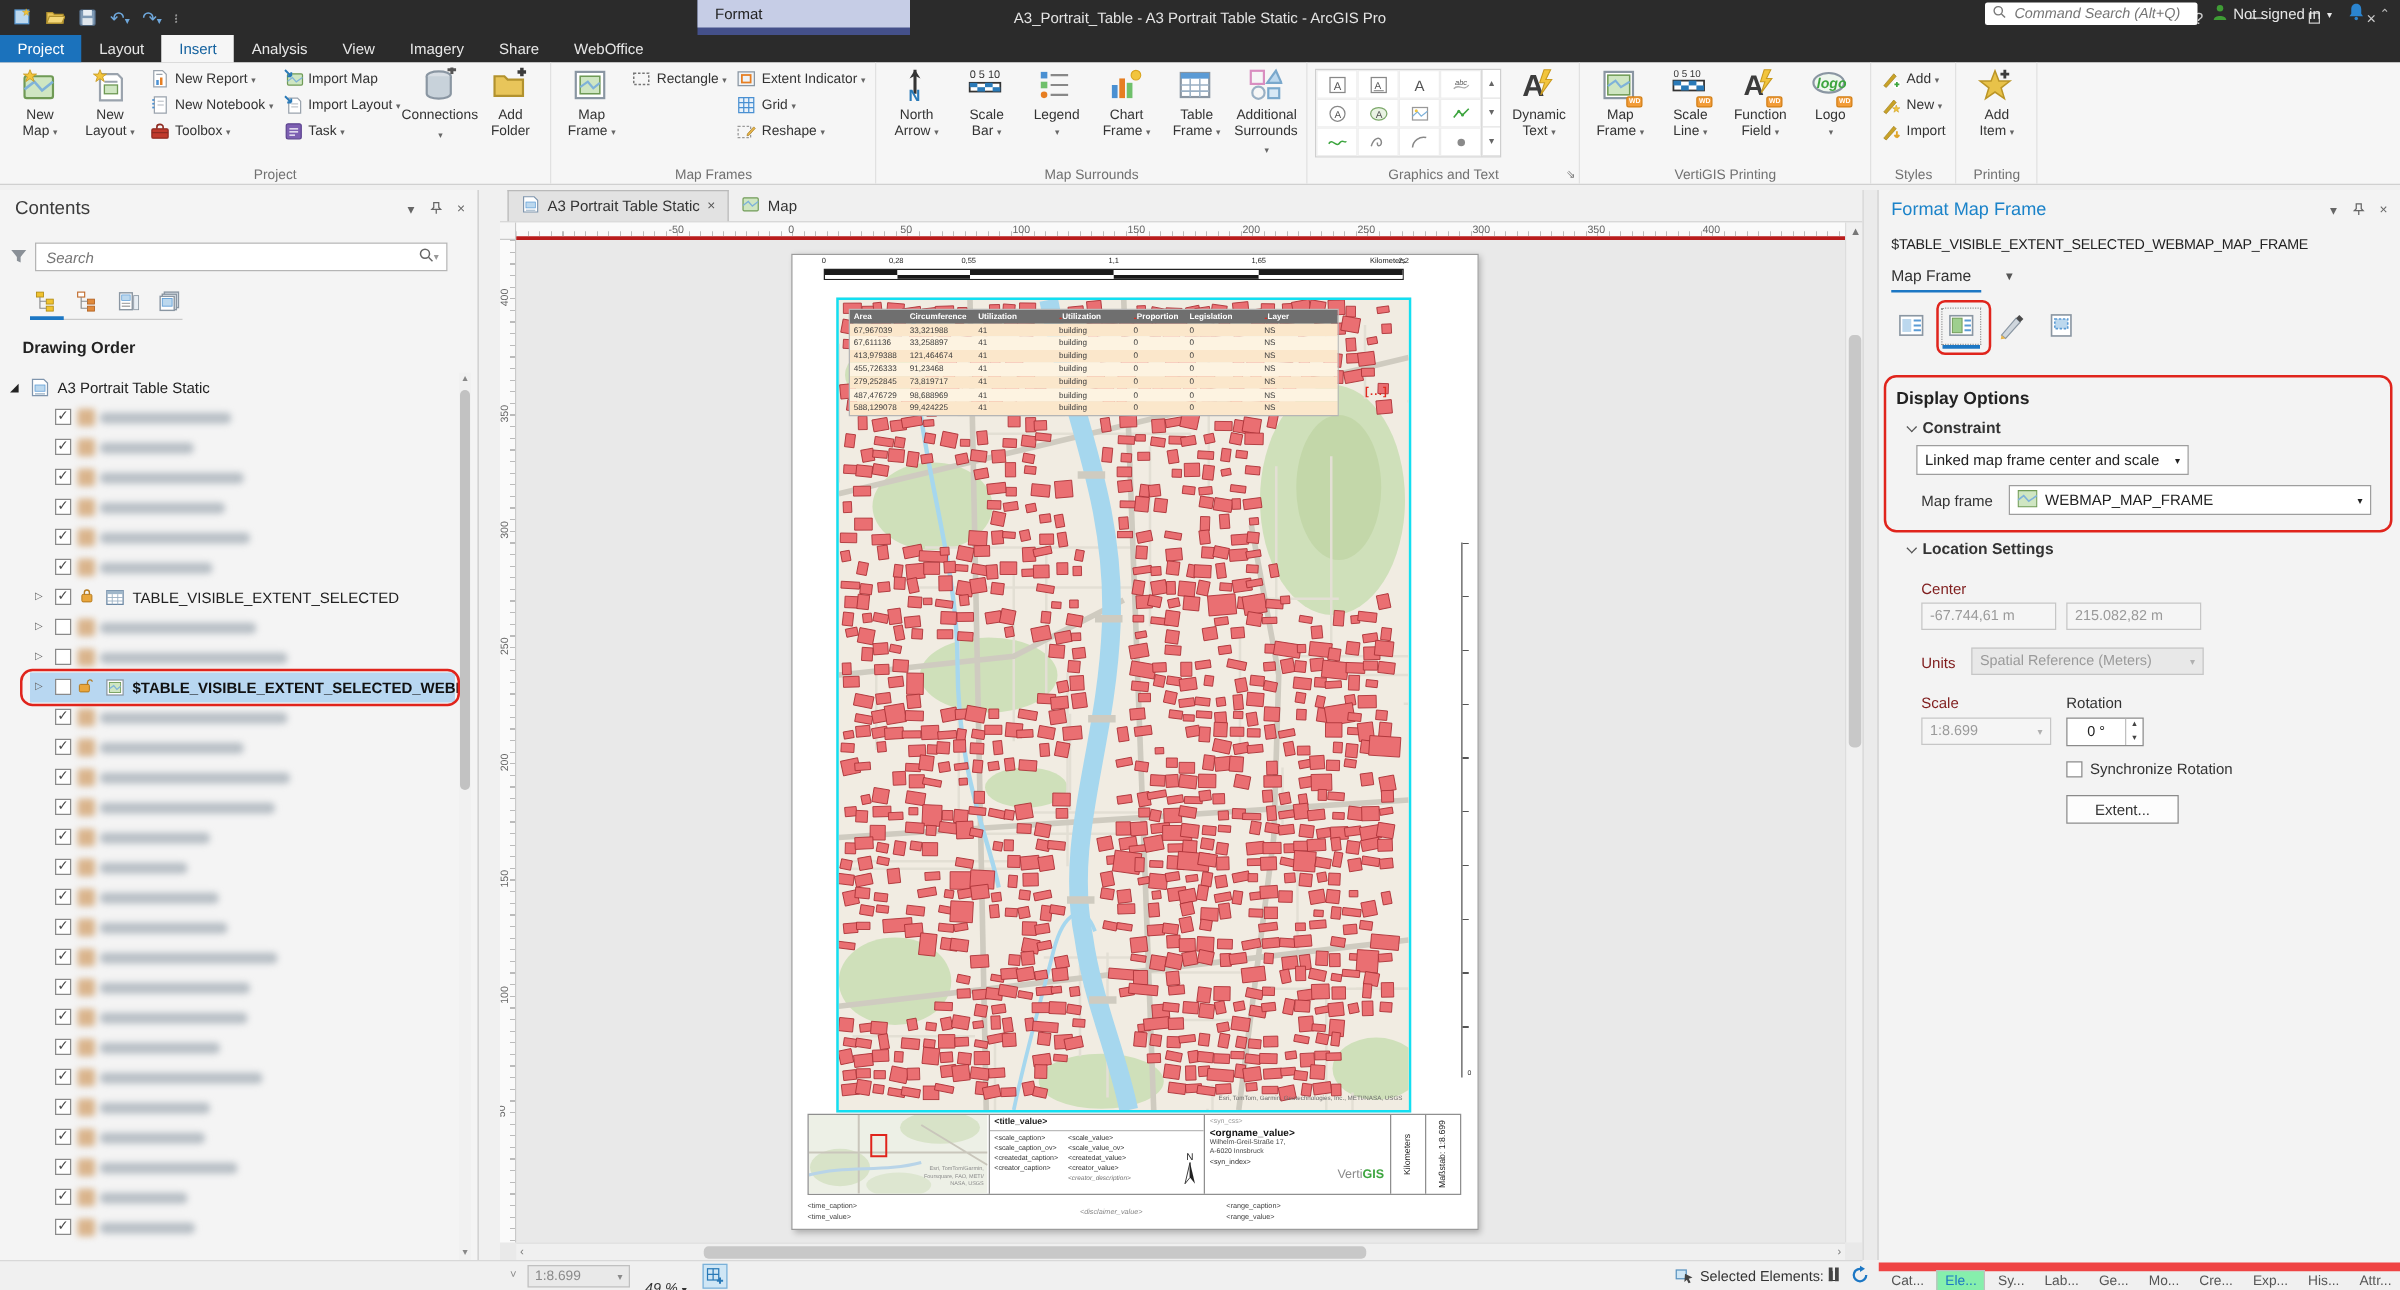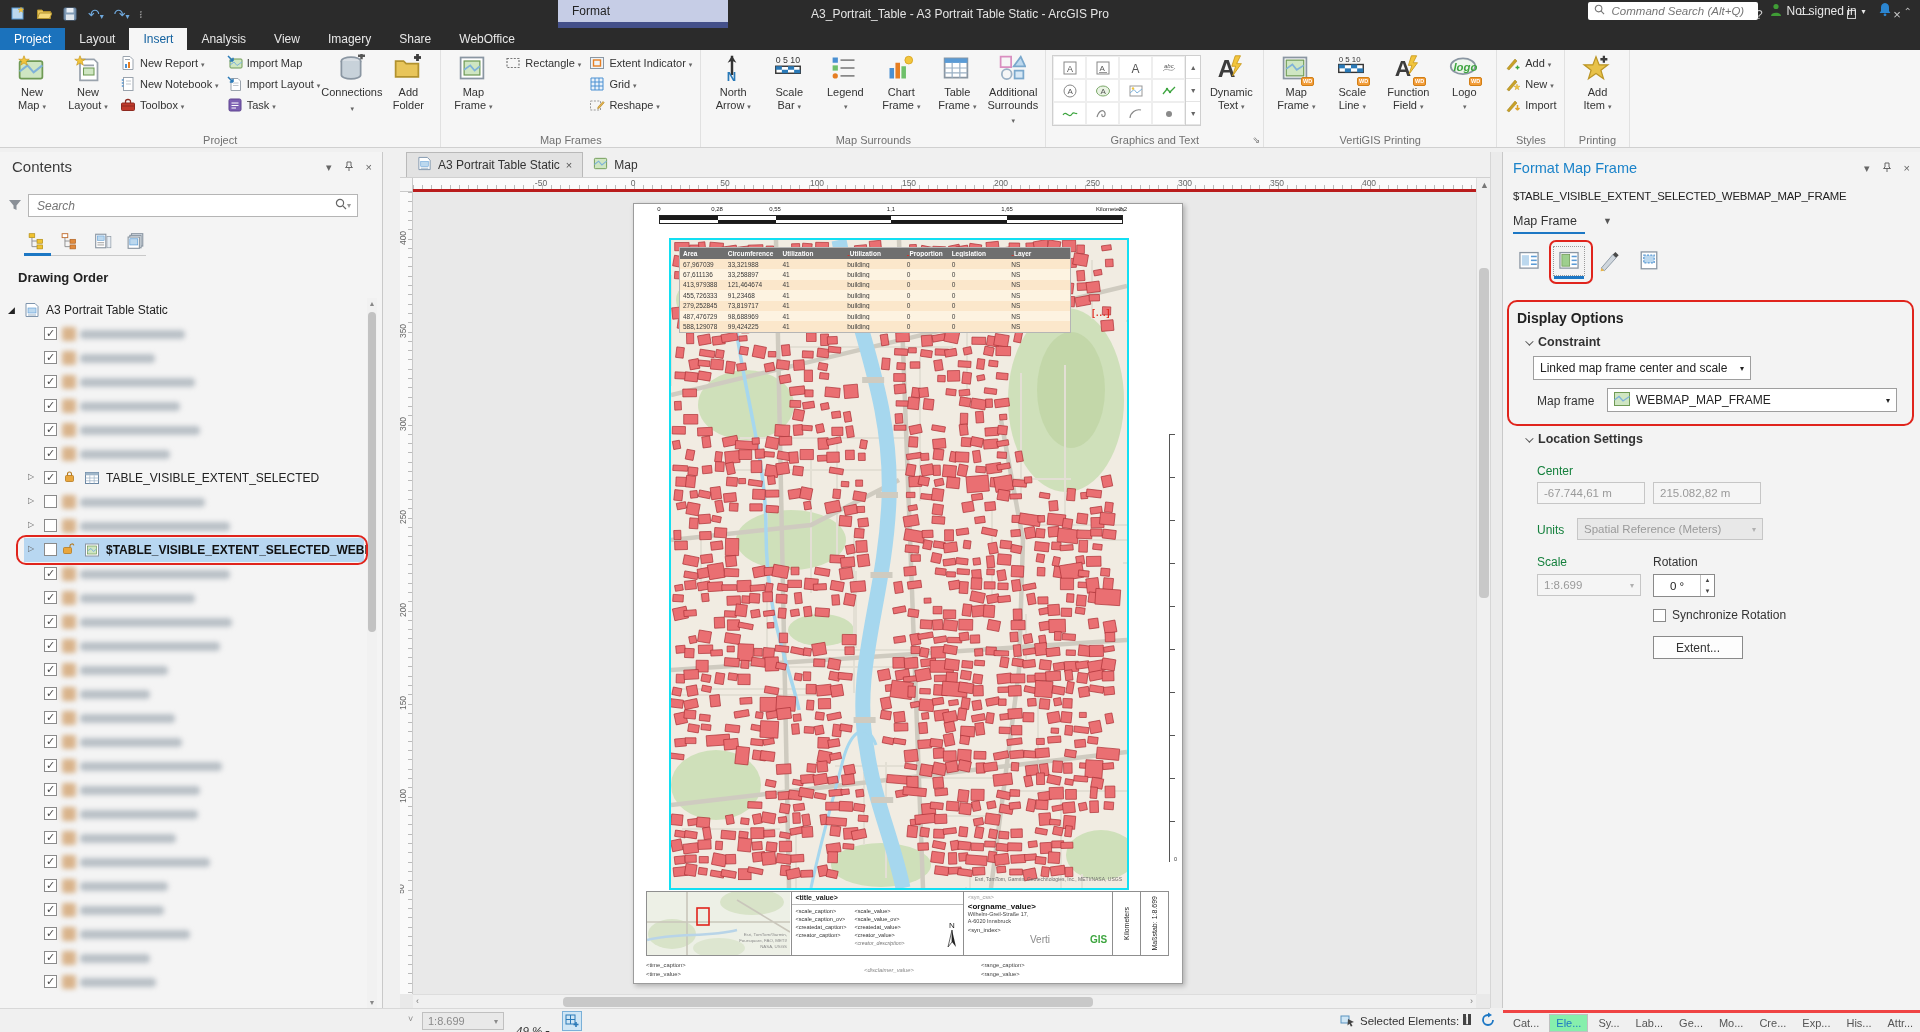--- a/index.html
+++ b/index.html
@@ -126,21 +126,21 @@
   .ftag{font-size:5.6px;color:#333;line-height:8px;white-space:nowrap;}
   #ftags{display:flex;gap:8px;padding:2px 3px;}
   .fdesc{font-size:5.2px;font-style:italic;color:#777;}
   #northarrow{position:absolute;right:3px;bottom:5px;width:16px;height:30px;}
   #orgcell{padding:2px 4px;}
   #syncss{font-size:5.5px;color:#999;}
   #orgname{font-size:8px;font-weight:bold;color:#111;margin-top:2px;}
   .orgaddr{font-size:5.5px;color:#444;line-height:7px;}
   #synindex{font-size:5.8px;color:#333;margin-top:2px;}
   #vglogo{position:absolute;right:5px;bottom:10px;font-size:10px;}
-  #vglogo .g1{color:#8a8a8a;} #vglogo .g2{color:#3da53f;font-weight:bold;padding-left:40px;}
+  #vglogo .g1{color:#8a8a8a;} #vglogo .g2{color:#3da53f;font-weight:bold;}
   .vcell{width:28px;display:flex;align-items:center;justify-content:center;}
   .vtext{writing-mode:vertical-rl;transform:rotate(180deg);font-size:7px;color:#222;white-space:nowrap;}
   .undertag{position:absolute;font-size:5.8px;color:#444;line-height:8px;white-space:nowrap;}
 
   
   #splitter{position:absolute;left:1490px;top:152px;width:13px;height:856px;background:#ebebeb;border-left:1px solid #d6d6d6;border-right:1px solid #c9c9c9;}
   #bottomleft{position:absolute;left:0;top:1008px;width:400px;height:24px;background:#f0f0f0;border-top:1px solid #d8d8d8;}
   #statusbar{position:absolute;left:400px;top:1008px;width:1090px;height:24px;background:#f0f0f0;border-top:1px solid #d8d8d8;}
   #sb-chev{position:absolute;left:8px;top:5px;color:#888;font-size:9px;}
   #sb-scale{position:absolute;left:22px;top:3px;width:82px;height:18px;background:#e9e9e9;border:1px solid #c0c0c0;color:#8a8a8a;font-size:11px;display:flex;align-items:center;justify-content:space-between;padding:0 5px;}
@@ -164,35 +164,35 @@
   .pib.sel{border:1px dotted #9a9a9a;}
   .pib.sel::after{content:"";position:absolute;left:0;bottom:-4px;width:100%;height:3px;background:#1c77c4;}
   .chev{display:inline-block;width:6px;height:6px;border-right:1.5px solid #555;border-bottom:1.5px solid #555;transform:rotate(45deg) translateY(-2px);margin-right:7px;}
   #sec-display{position:absolute;left:14px;top:158px;font-size:14px;font-weight:bold;color:#222;text-align:right;}
   #row-constraint{position:absolute;left:22px;top:183px;font-size:12.5px;font-weight:bold;color:#333;}
   #dd-constraint{position:absolute;left:30px;top:204px;width:218px;height:24px;background:#fff;border:1px solid #9e9e9e;display:flex;align-items:center;justify-content:space-between;padding:0 6px;font-size:12px;color:#222;}
   #lbl-mapframe{position:absolute;left:34px;top:242px;font-size:12px;color:#333;}
   #dd-mapframe{position:absolute;left:104px;top:236px;width:290px;height:24px;background:#fff;border:1px solid #9e9e9e;display:flex;align-items:center;gap:6px;padding:0 6px;font-size:12px;color:#222;}
   #dd-mapframe .sp{flex:1;}
   #row-location{position:absolute;left:22px;top:280px;font-size:12.5px;font-weight:bold;color:#333;}
-  .graylbl{position:absolute;font-size:12px;color:#15803d;}
+  .graylbl{position:absolute;font-size:12px;color:#7f1d1d;}
   .dfield{position:absolute;height:22px;background:#f5f5f5;border:1px solid #c6c6c6;color:#9a9a9a;font-size:11.5px;display:flex;align-items:center;padding:0 6px;}
   .dfield .da{margin-left:auto;font-size:8px;color:#b0b0b0;}
   #rot-wrap{position:absolute;left:150px;top:422px;width:62px;height:23px;background:#fff;border:1px solid #8a8a8a;display:flex;align-items:center;}
   #rot-val{flex:1;text-align:center;font-size:11.5px;color:#222;}
   #rot-spin{width:14px;height:100%;border-left:1px solid #c0c0c0;display:flex;flex-direction:column;}
   #rot-spin div{flex:1;display:flex;align-items:center;justify-content:center;font-size:6px;color:#444;}
   #sync-row{position:absolute;left:150px;top:456px;display:flex;align-items:center;gap:6px;font-size:12px;color:#333;}
   #sync-box{width:13px;height:13px;background:#fff;border:1px solid #8a8a8a;}
   #btn-extent{position:absolute;left:150px;top:484px;width:90px;height:23px;background:#fdfdfd;border:1px solid #8a8a8a;font-size:12px;color:#333;display:flex;align-items:center;justify-content:center;}
   #ann-icon{position:absolute;left:46px;top:88px;width:44px;height:44px;border:2.5px solid #e0241c;border-radius:7px;pointer-events:none;}
   #ann-display{position:absolute;left:4px;top:148px;width:407px;height:126px;border:2.5px solid #e0241c;border-radius:10px;pointer-events:none;}
 
   
-  #bottomtabs{position:absolute;left:1503px;top:1010px;width:417px;height:22px;background:#f0f0f0;border-top:3px solid #ef4444;display:flex;align-items:center;gap:4px;padding-left:4px;}
+  #bottomtabs{position:absolute;left:1503px;top:1010px;width:417px;height:22px;background:#f0f0f0;border-top:7px solid #ef4444;display:flex;align-items:center;gap:4px;padding-left:4px;}
   .btab{font-size:11px;color:#555;padding:2px 6px;}
   .btab.active{background:#86efac;border:1px solid #c0c0c0;color:#1c77c4;}
 </style>
 </head>
 <body>
 
 <div id="app">
 
   <div id="titlebar">
     <div id="qat">

